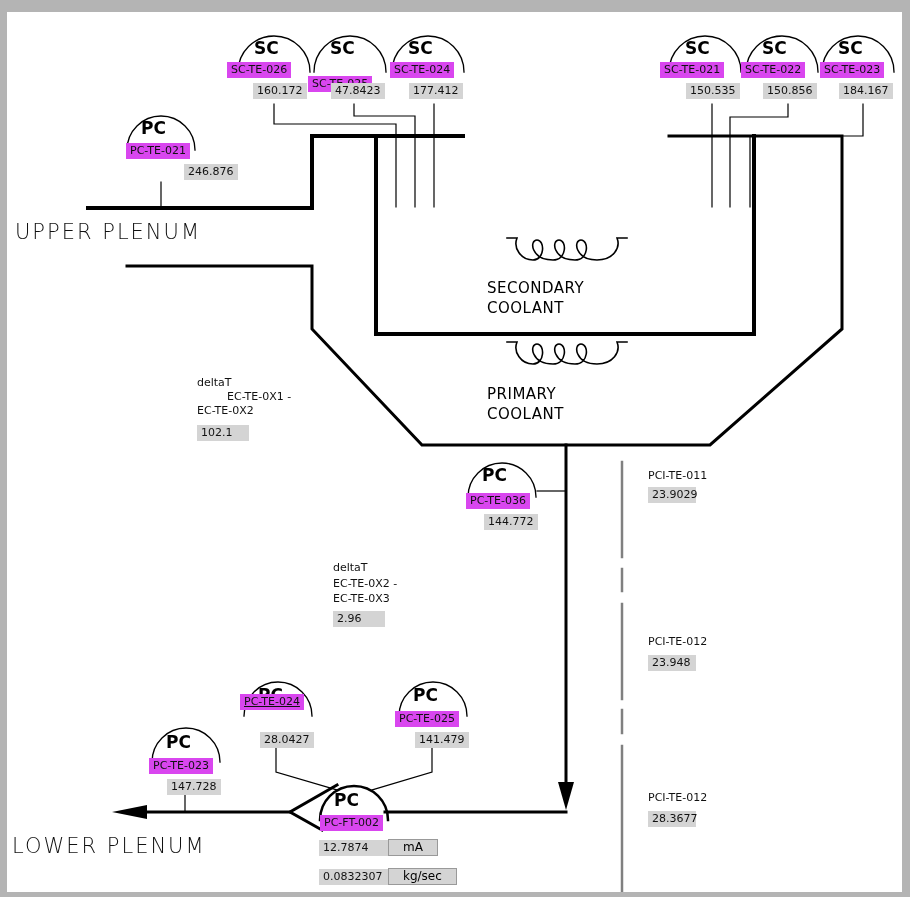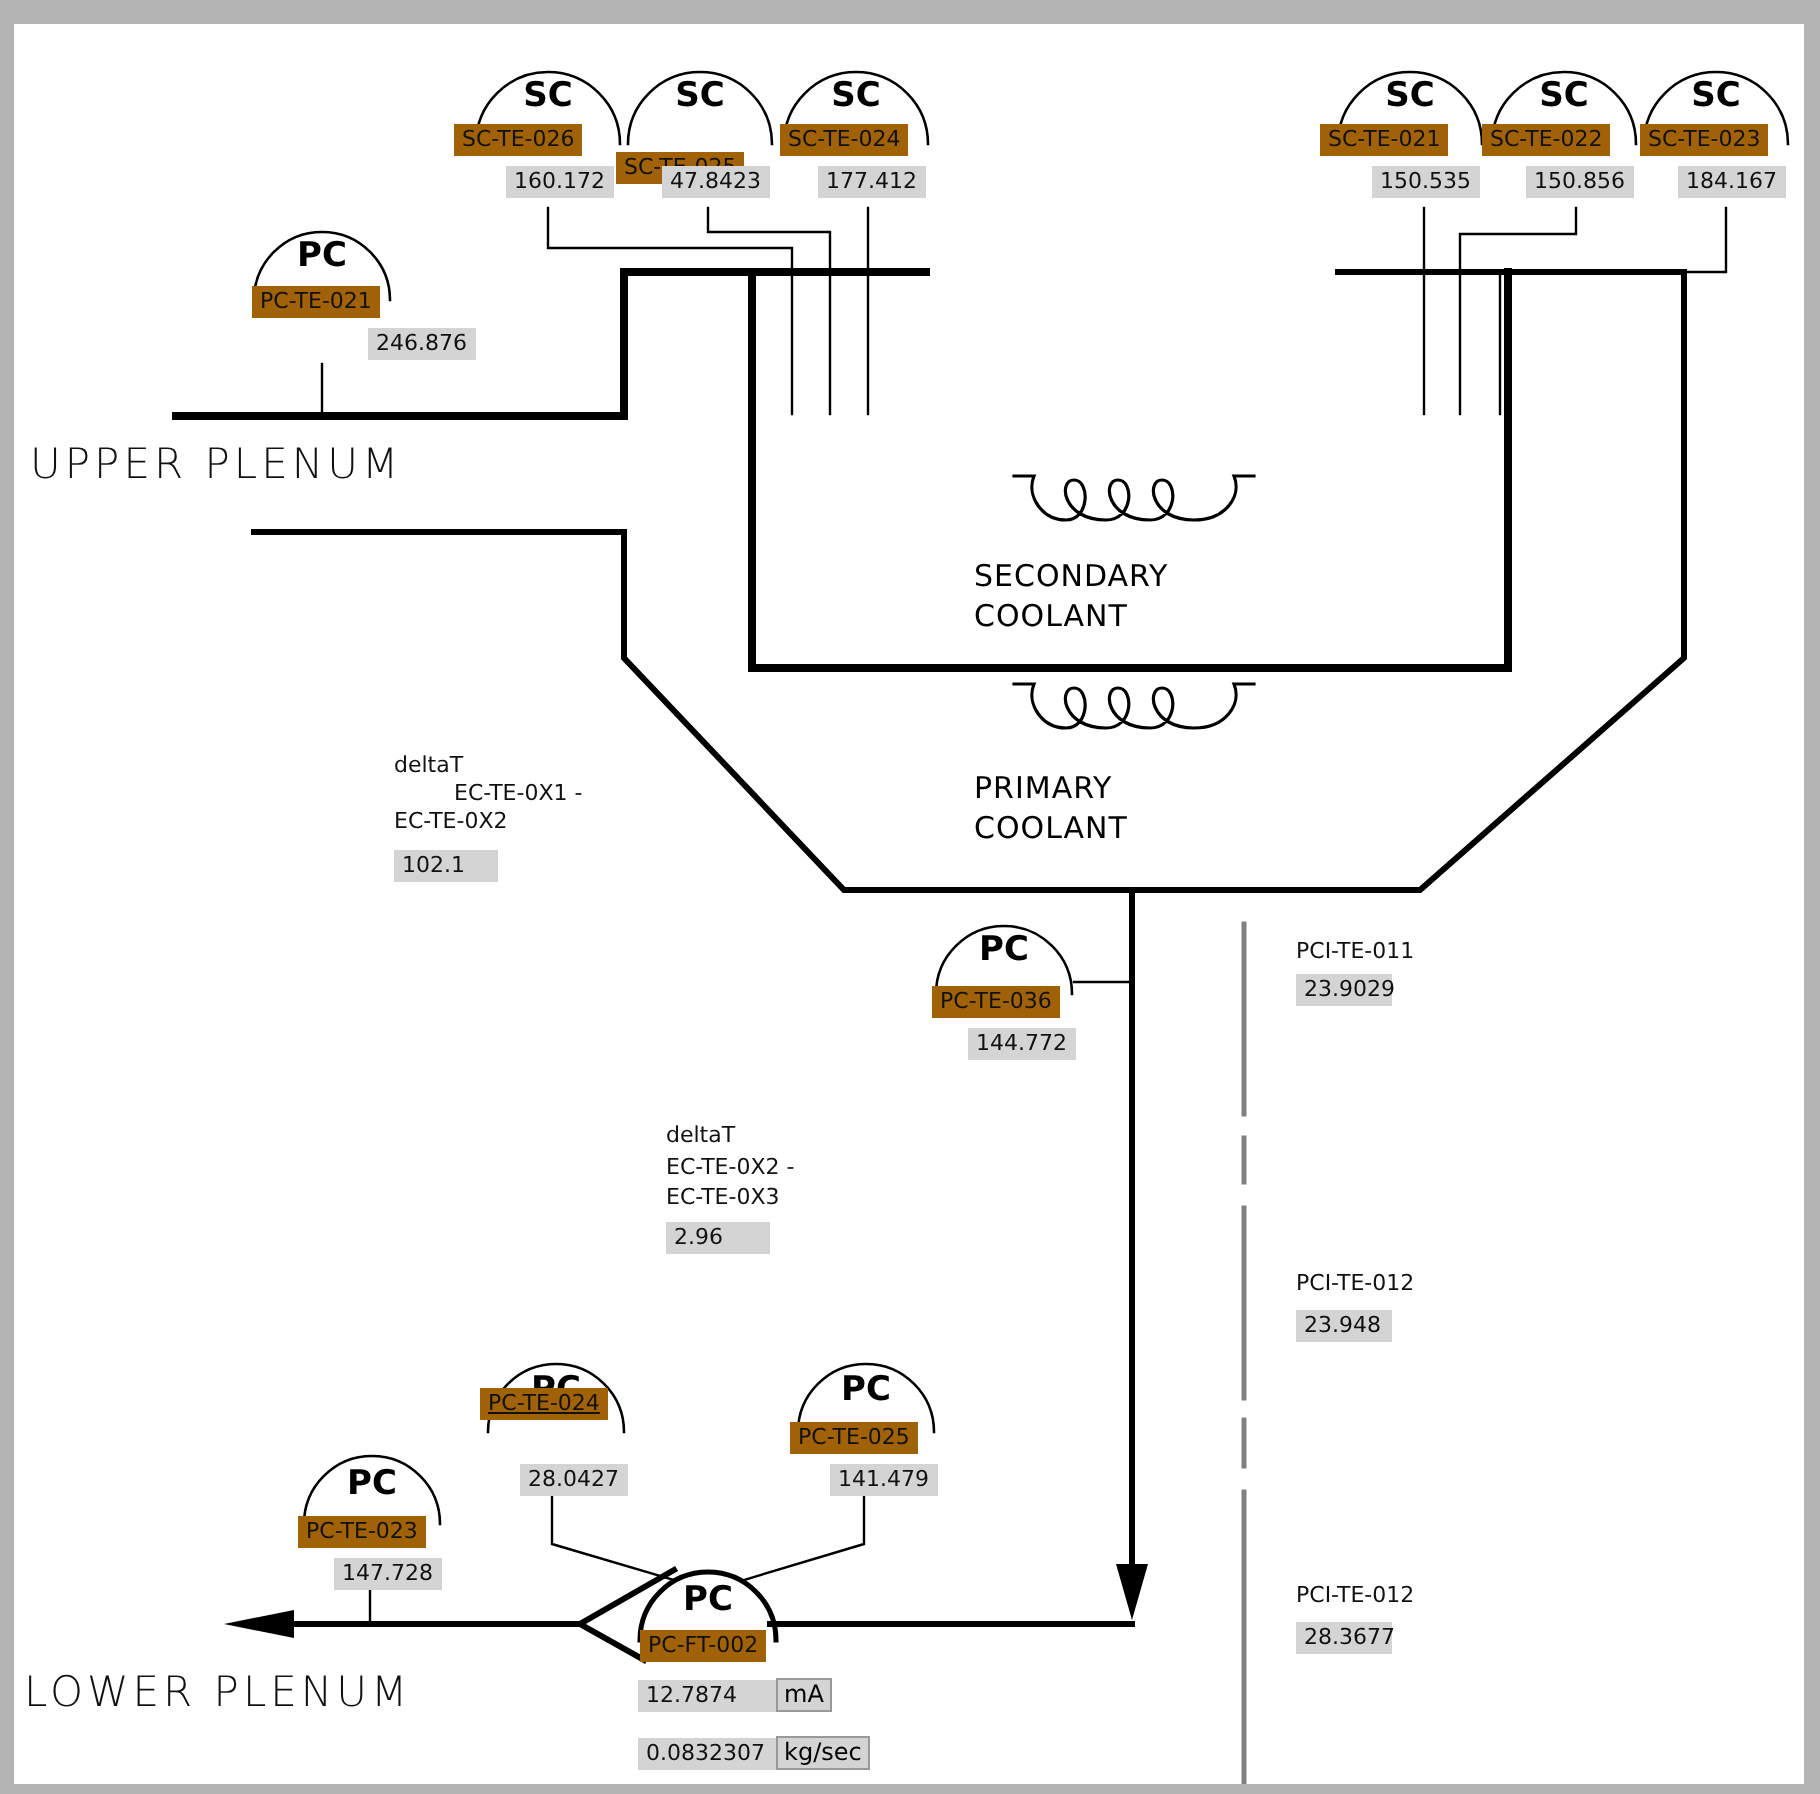--- a/index.html
+++ b/index.html
@@ -1,25 +1,25 @@
 <!DOCTYPE html>
 <html><head>
 <meta charset="utf-8">
 <style>
   html, body { margin:0; padding:0; }
   body { width:910px; height:897px; background:#b4b4b4; position:relative; overflow:hidden; font-family:"DejaVu Sans", sans-serif; }
   #panel { position:absolute; left:7px; top:12px; width:895px; height:880px; background:#ffffff; overflow:hidden; }
   #schematic { position:absolute; left:0; top:0; }
-  .tagbox { position:absolute; background:#a16207; font-size:11px; line-height:16px; height:16px; padding:0 4px; color:#111; white-space:nowrap; }
+  .tagbox { position:absolute; background:#d946ef; font-size:11px; line-height:16px; height:16px; padding:0 4px; color:#111; white-space:nowrap; }
   .valbox { position:absolute; background:#d4d4d4; font-size:11px; line-height:16px; height:16px; padding:0 4px; color:#111; white-space:nowrap; }
-  .sym { position:absolute; font-weight:bold; font-size:17px; text-align:center; width:40px; }
+  .sym { position:absolute; font-weight:bold; font-size:17px; width:40px; }
   .plenum { position:absolute; font-size:21px; letter-spacing:2px; font-weight:300; color:#111; }
   .coolant { position:absolute; font-size:15px; text-align:left; letter-spacing:0.5px; line-height:20px; }
   .small { position:absolute; font-size:11px; line-height:13px; color:#111; }
-  .unit { position:absolute; background:#d4d4d4; border:1px solid #999; font-size:12px; line-height:15px; height:15px; padding:0 3px; }
+  .unit { position:absolute; background:#d4d4d4; border:1px solid #999; font-size:12px; line-height:15px; height:15px; padding:0 14px; }
 </style>
 </head>
 <body>
 
 <div id="panel">
   <svg id="schematic" width="895" height="880" viewBox="0 0 895 880">
     <g stroke="#000" fill="none" stroke-linecap="square">
 
       <path d="M 81 196 L 305 196 L 305 124 L 456 124" stroke-width="4"></path>
       <path d="M 120 254 L 305 254 L 305 317 L 415 433 L 703 433 L 835 317 L 835 124 L 662 124" stroke-width="3"></path>

